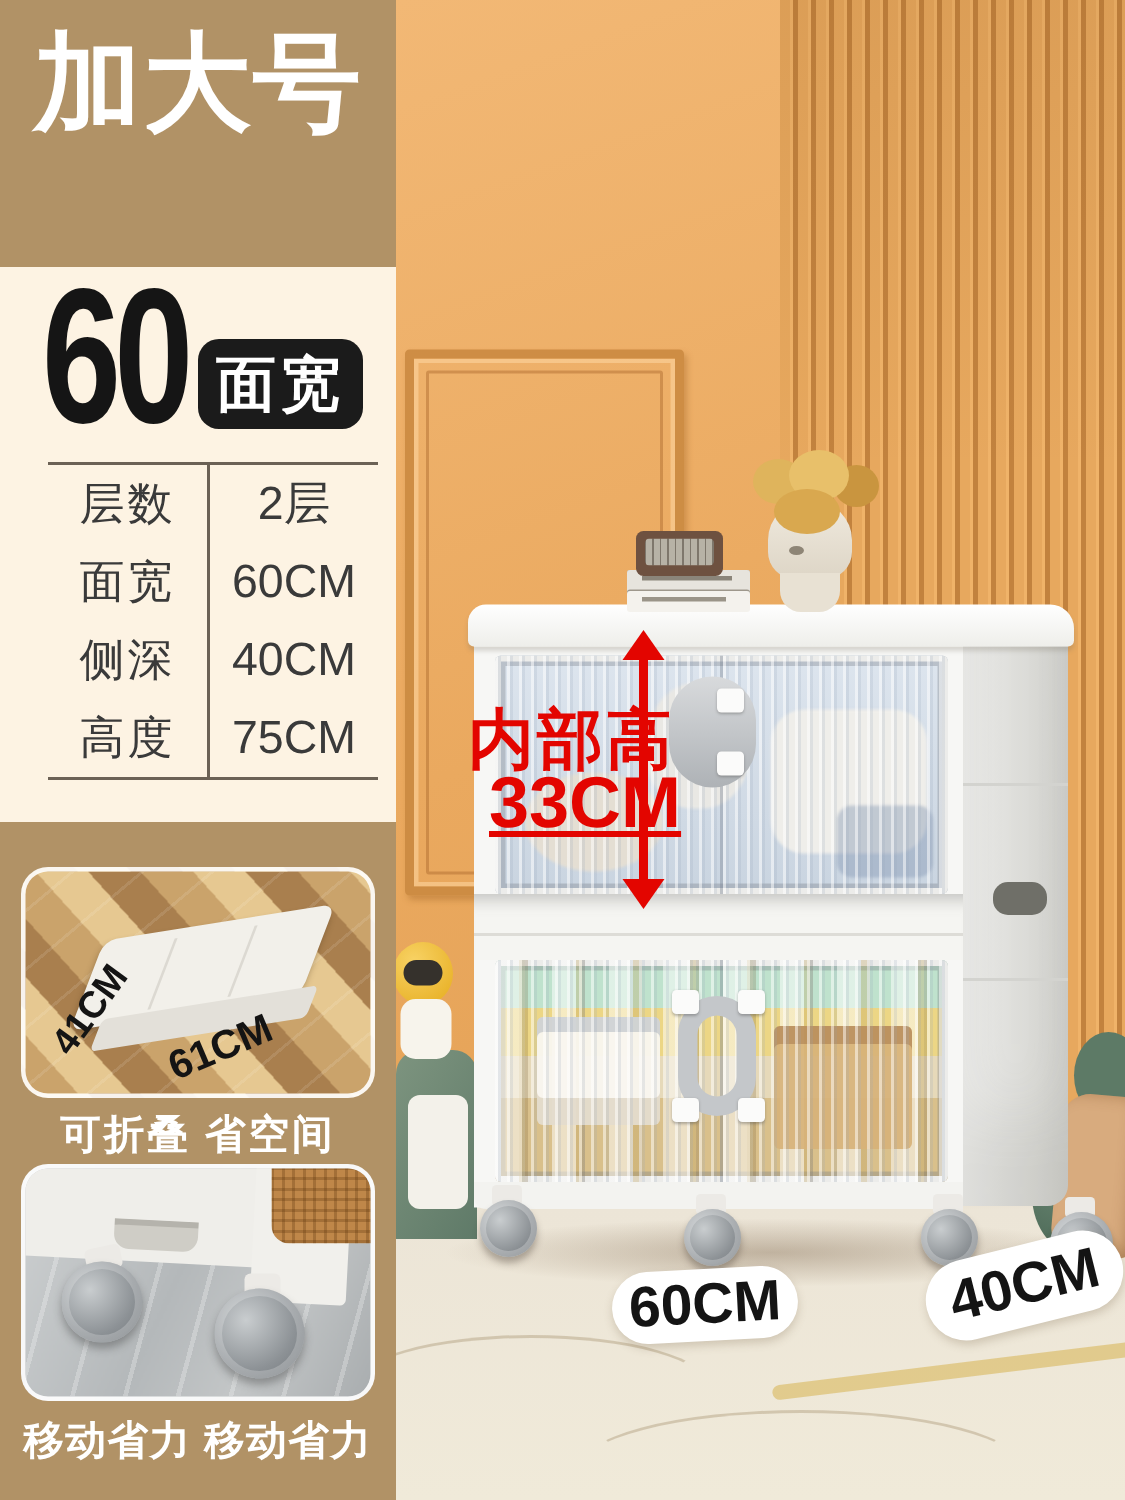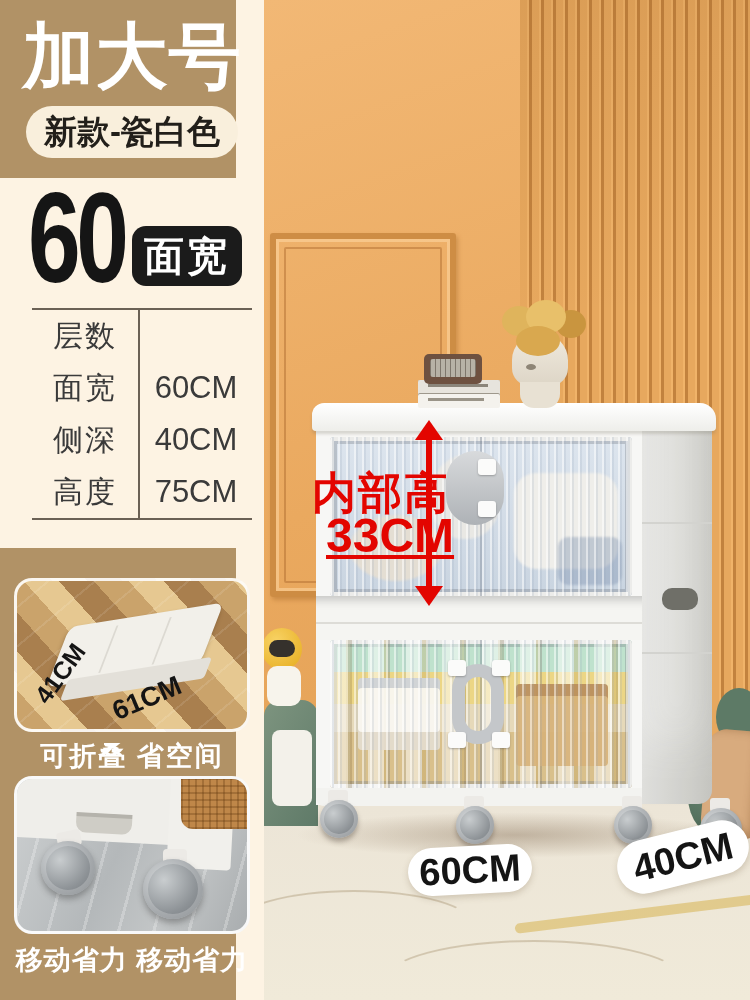--- a/index.html
+++ b/index.html
@@ -1,20 +1,20 @@
 <!DOCTYPE html>
 <html><head>
 <meta charset="utf-8">
 <style>
   * { margin:0; padding:0; box-sizing:border-box; }
   body { width:750px; height:1000px; font-family:"Liberation Sans", sans-serif; }
   #canvas { position:relative; width:750px; height:1000px; overflow:hidden; background:#fdf3e3; }
 
   
-  .col-block { position:absolute; left:0; width:236px; }
+  .col-block { position:absolute; left:0; width:264px; }
   #header-block { top:0; height:178px; background:#b19266; }
   .main-title { position:absolute; left:0; top:8px; width:264px; text-align:center;
     font-size:72px; font-weight:800; color:#ffffff; line-height:96px; letter-spacing:1px; }
   .variant-badge { position:absolute; left:26px; top:106px; width:212px; height:52px;
     background:#f9efdc; border-radius:27px; display:flex; align-items:center; justify-content:center;
     font-size:33px; font-weight:700; color:#221f1a; }
 
   #cream-block { top:178px; height:370px; background:#fdf3e3; }
   .big-num { position:absolute; left:28px; top:6px; font-size:128px; font-weight:800; color:#151515;
     line-height:108px; letter-spacing:-6px; transform:scaleX(.74); transform-origin:left top; }
@@ -299,29 +299,29 @@
     <div class="arrow-line"></div>
     <div class="arrow-head" id="arrow-up"></div>
     <div class="arrow-head" id="arrow-down"></div>
 
     <div class="dim-pill" id="pill-60">60CM</div>
     <div class="dim-pill" id="pill-40">40CM</div>
   </div>
 
   <div class="col-block" id="header-block">
     <div class="main-title">加大号</div>
-    <div class="variant-badge">新款-瓷白色</div>
   </div>
 
   <div class="col-block" id="cream-block">
     <div class="big-num">60</div>
     <div class="unit-badge">面宽</div>
     <div class="spec-table">
       <div class="spec-row">
         <div class="spec-lbl">层数</div>
+        <div class="spec-val">2层</div>
       </div>
       <div class="spec-row">
         <div class="spec-lbl">面宽</div>
         <div class="spec-val">60CM</div>
       </div>
       <div class="spec-row">
         <div class="spec-lbl">侧深</div>
         <div class="spec-val">40CM</div>
       </div>
       <div class="spec-row">

